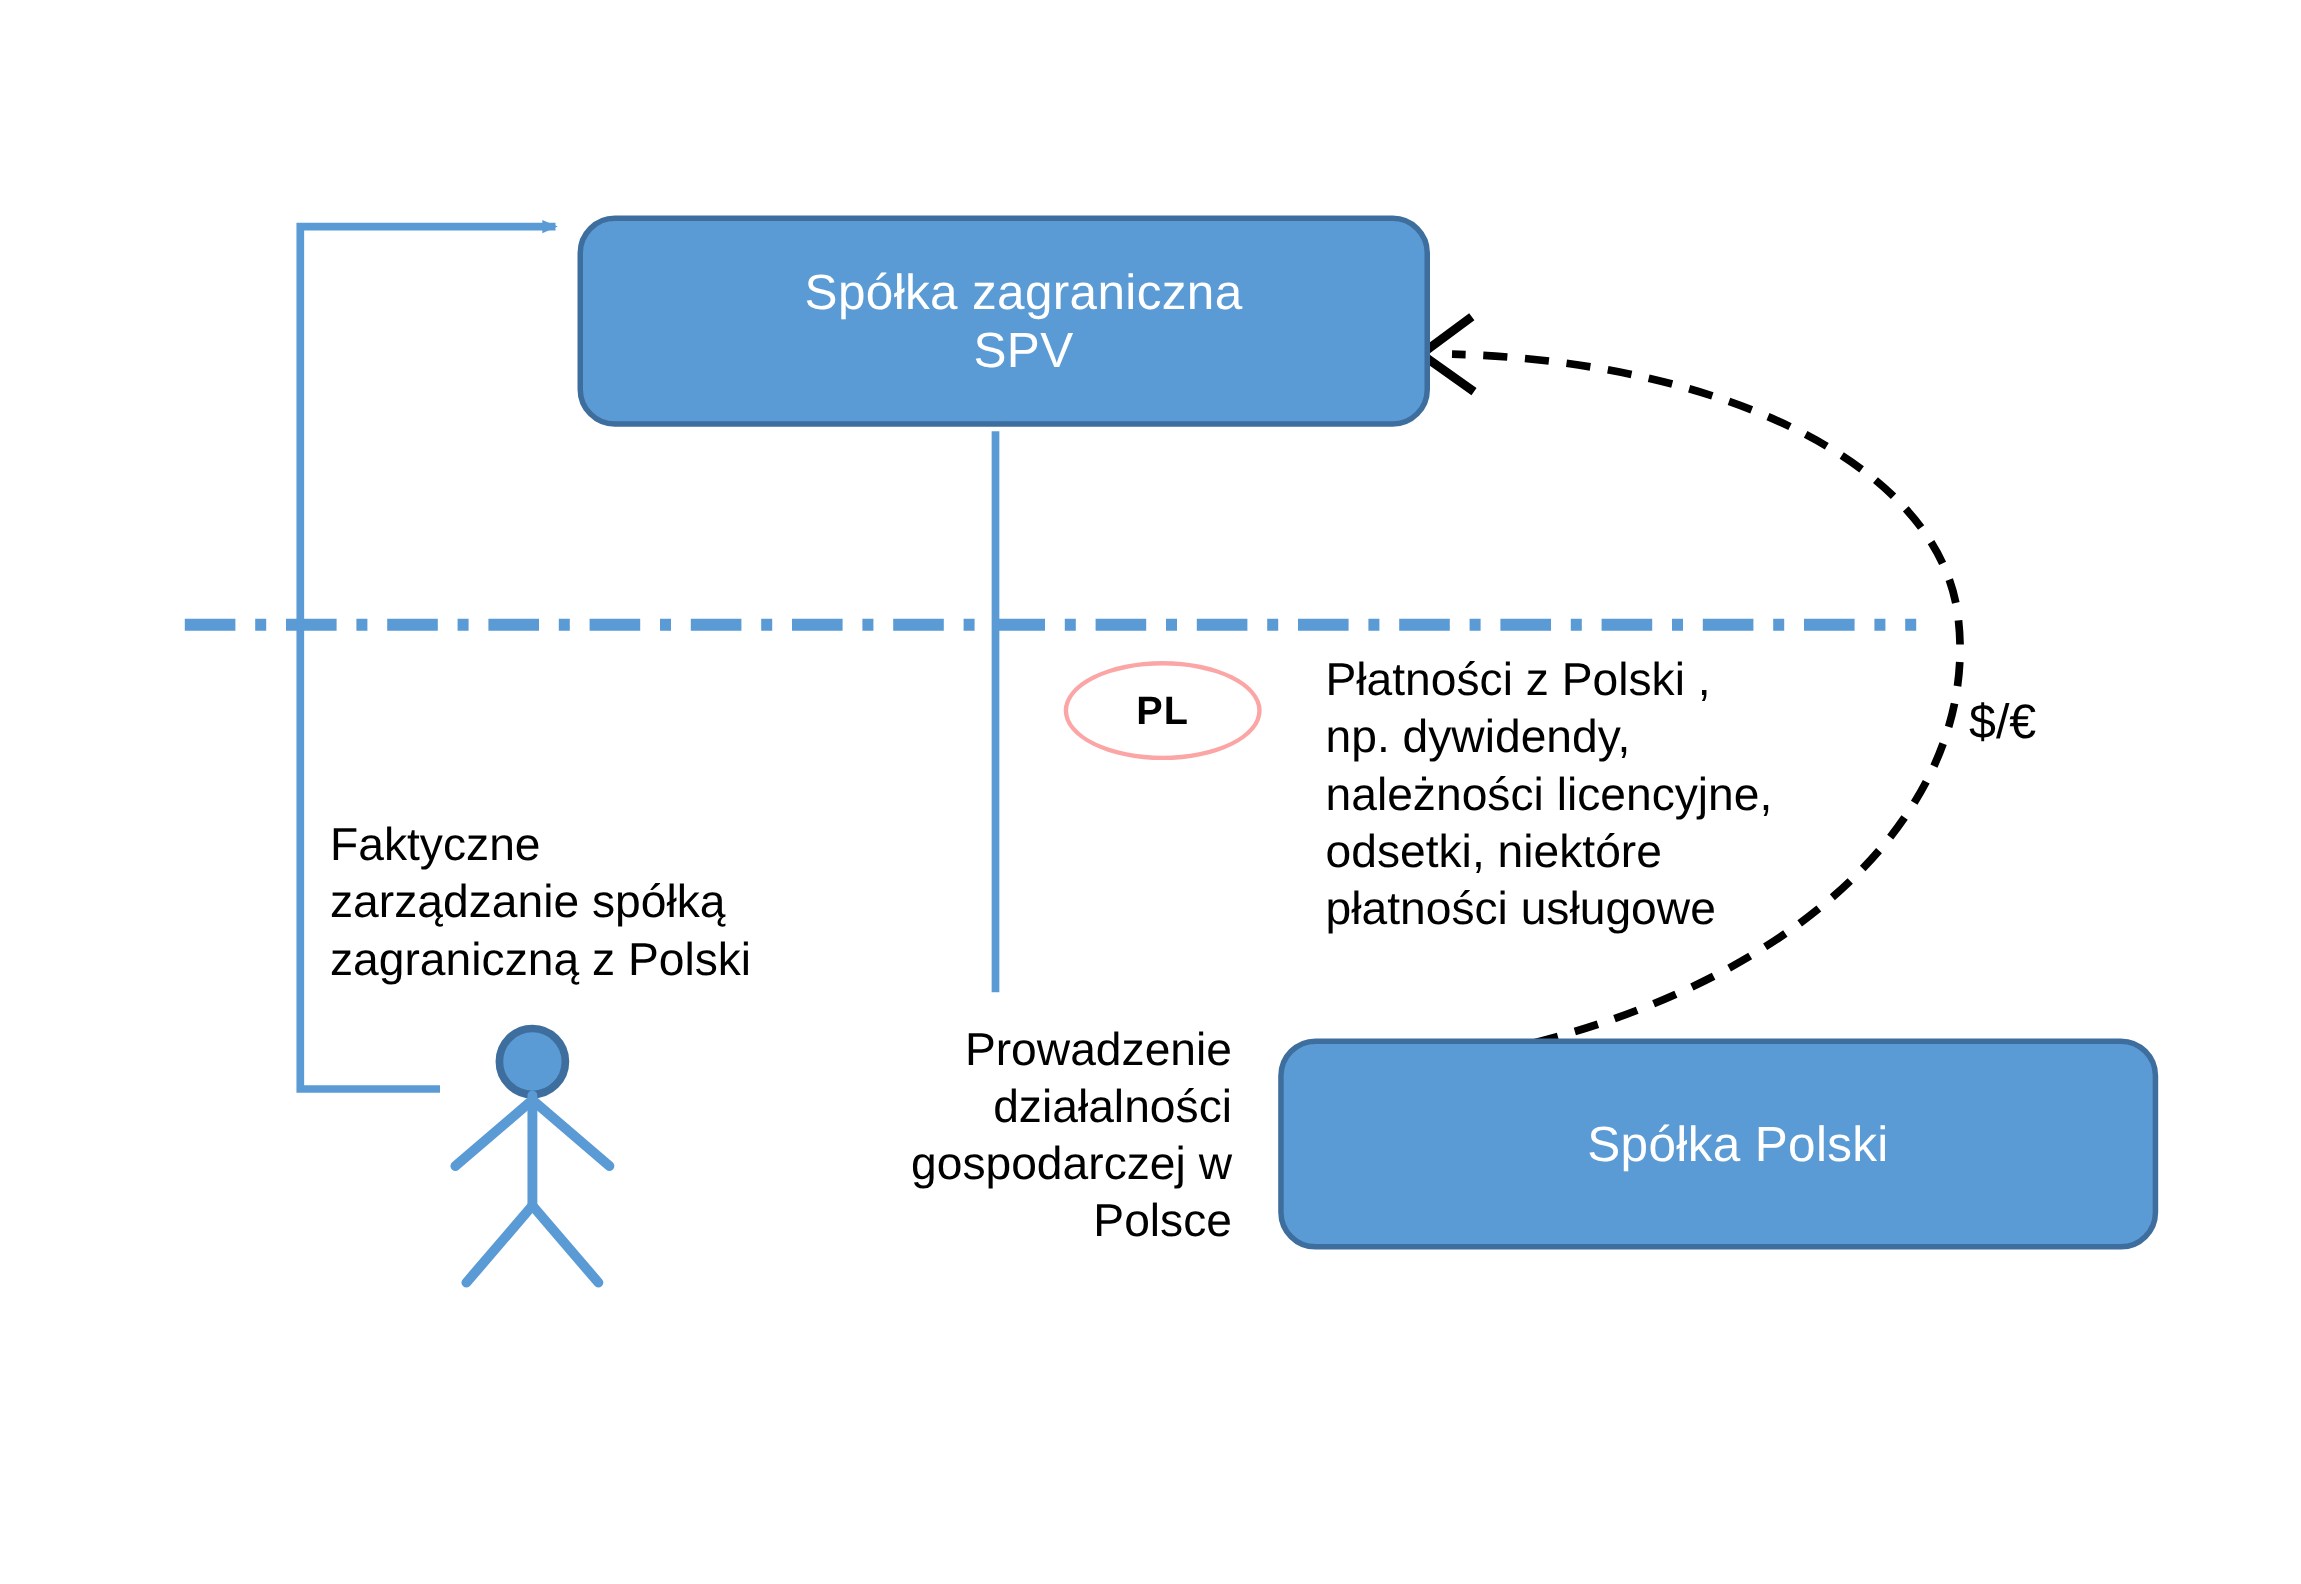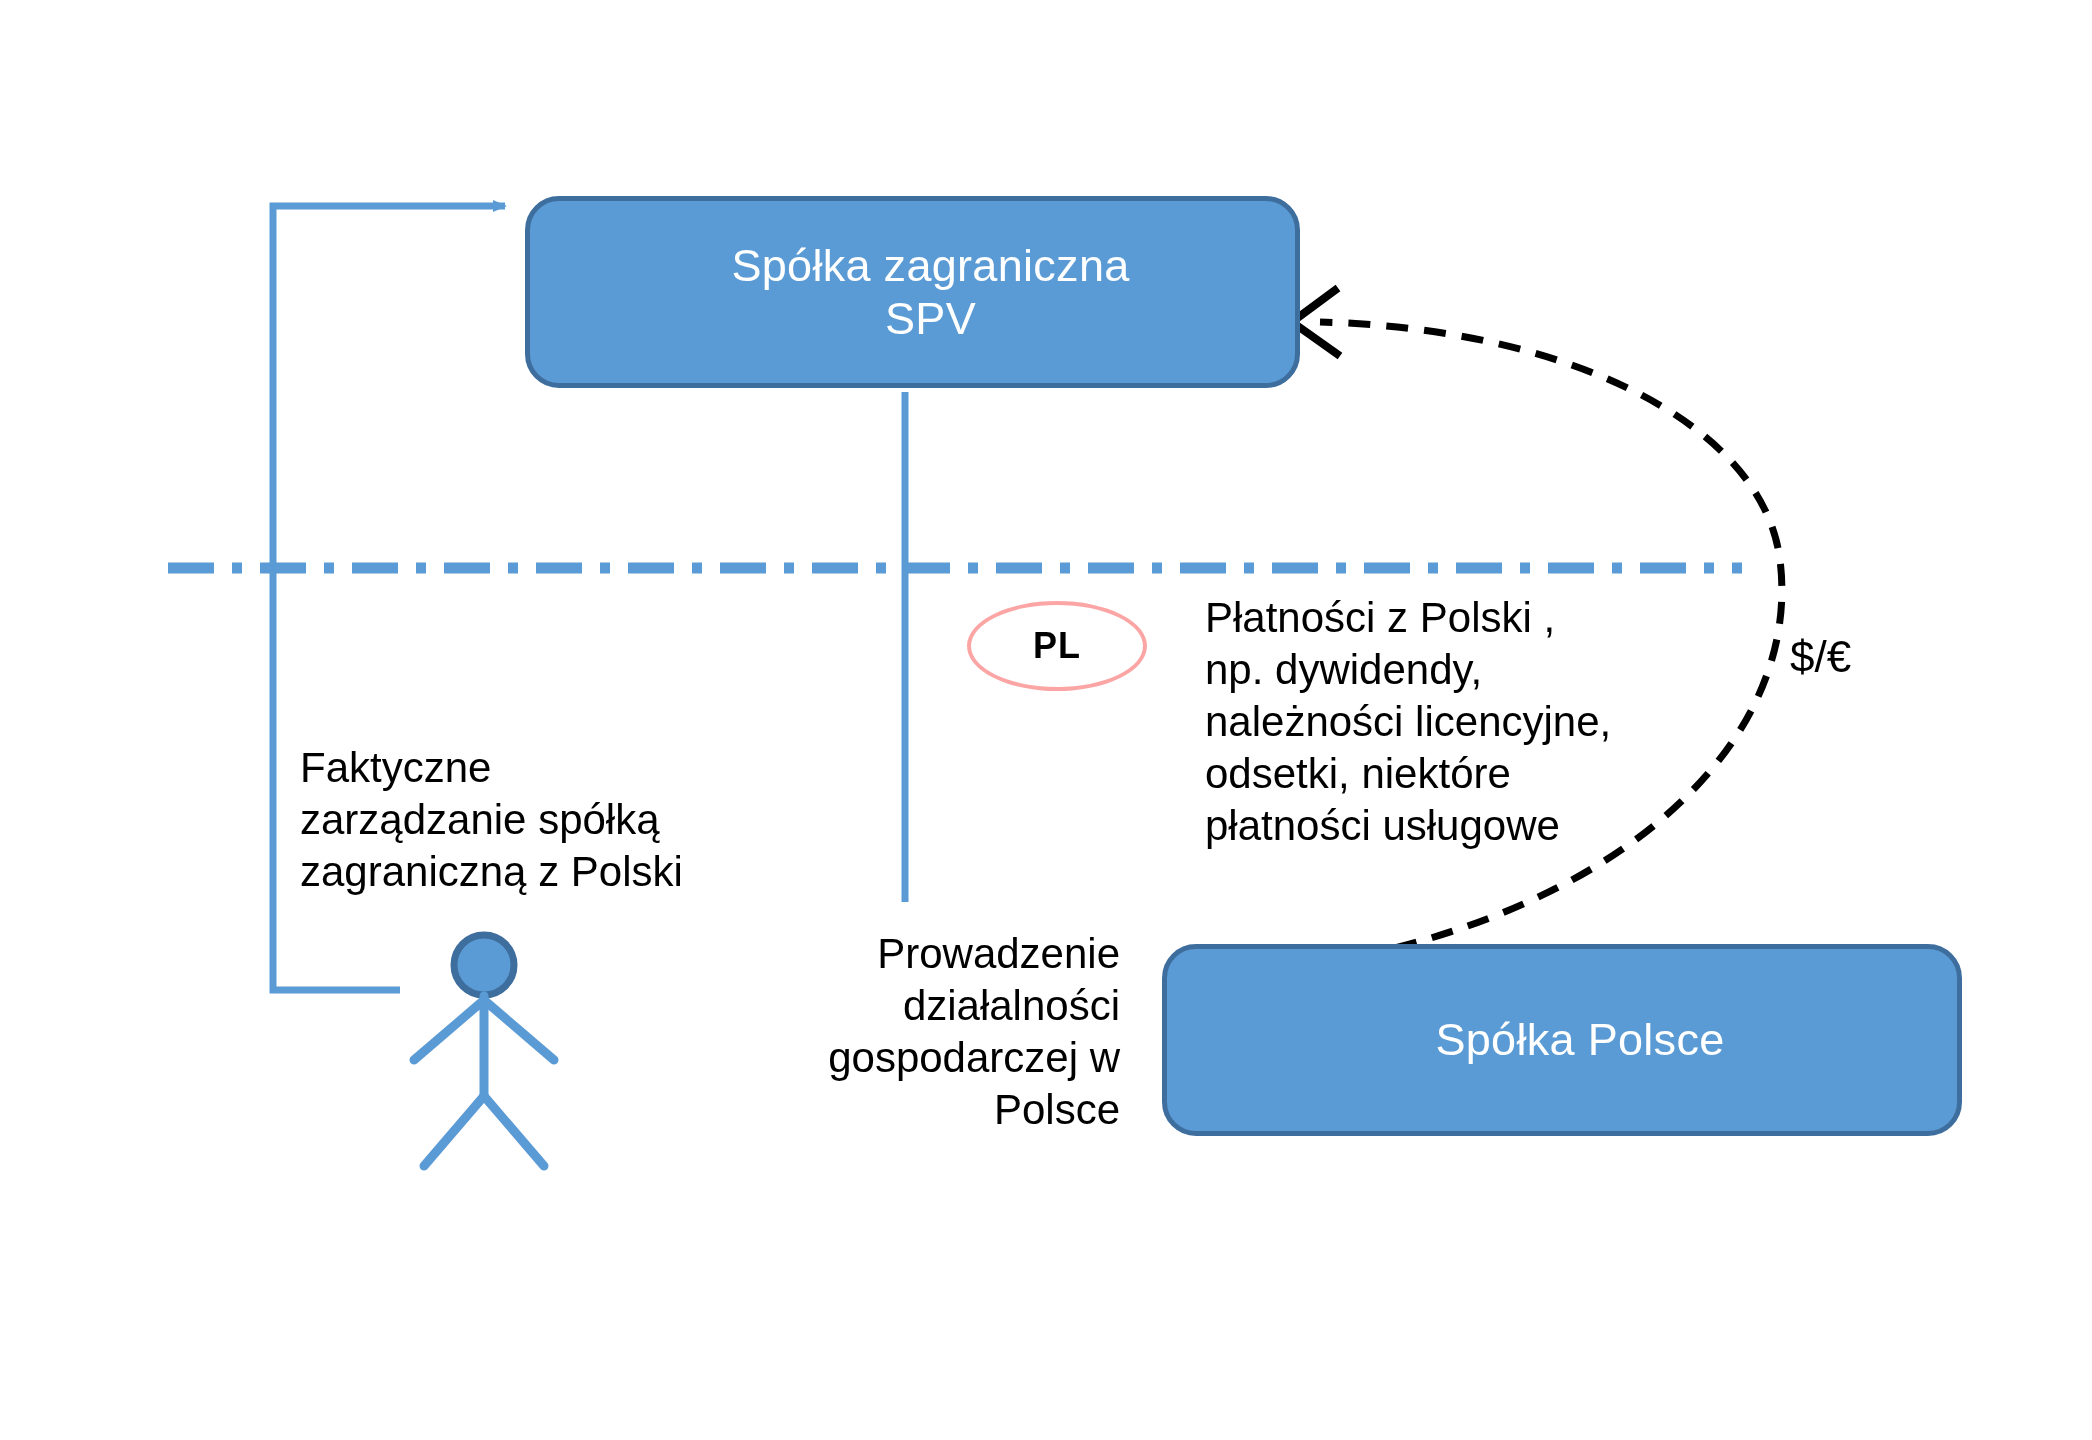--- a/index.html
+++ b/index.html
@@ -142,21 +142,21 @@
     <path d="M 1395 948 C 1660 880 1800 720 1780 560 C 1762 420 1560 328 1320 322" fill="none" stroke="#000000" stroke-width="7" stroke-dasharray="22 16" stroke-linecap="butt"></path>
     <path d="M 1338 288 L 1292 322 L 1340 356" fill="none" stroke="#000000" stroke-width="8" stroke-linecap="butt" stroke-linejoin="miter"></path>
   </svg>
 
   <div class="node-box" id="spv-box">
     <span class="node-label">Spółka zagraniczna
 SPV</span>
   </div>
 
   <div class="node-box" id="polska-box">
-    <span class="node-label">Spółka Polsce</span>
+    <span class="node-label">Spółka Polski</span>
   </div>
 
   <div id="pl-badge">
     <span id="pl-badge-label">PL</span>
   </div>
 
   <div class="caption" id="mgmt-caption">Faktyczne
 zarządzanie spółką
 zagraniczną z Polski</div>
 

